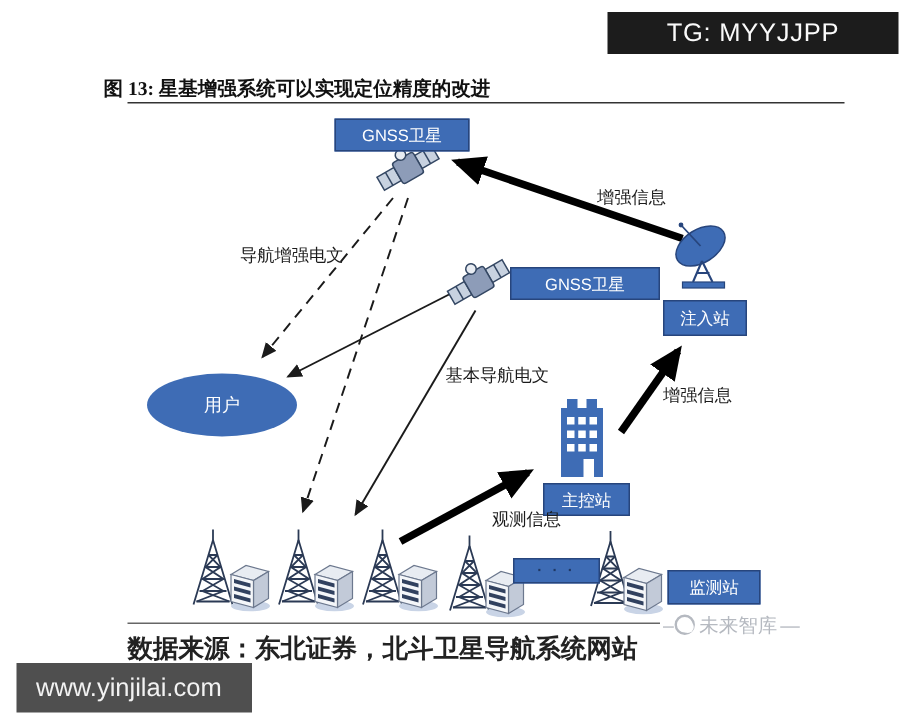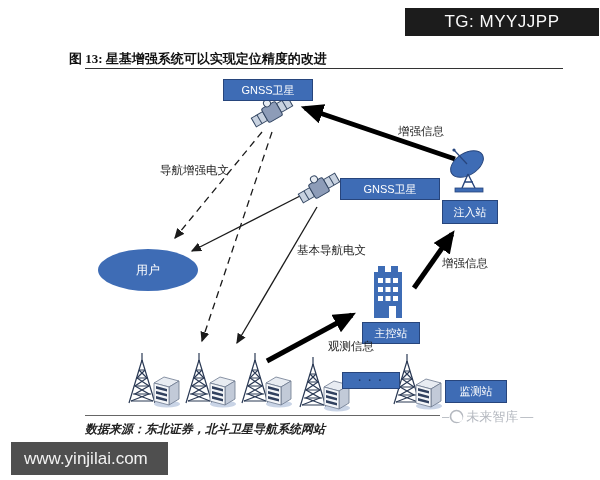--- a/index.html
+++ b/index.html
@@ -20,22 +20,22 @@
   }
 
   
   .fig-title{
     left:69px;top:50px;width:480px;font-family:"Liberation Serif", serif;
     font-weight:bold;font-size:13px;color:#111;
   }
   .title-rule{left:85px;top:68px;width:478px;height:0;border-top:1.6px solid #333;}
   .source-rule{left:85px;top:415px;width:362px;height:0;border-top:1.3px solid #666;}
   .fig-source{
-    left:85px;top:421px;font-family:"Liberation Serif", serif;font-style:italic;
-    font-weight:bold;font-size:12px;color:#222;
+    left:85px;top:421px;font-family:"Liberation Serif", serif;
+    font-weight:bold;font-size:17px;color:#222;
   }
   .watermark{
     left:440px;top:408px;height:17px;display:flex;align-items:center;gap:2px;
     color:#b5b9c0;font-size:13px;background:#fff;padding:0 2px;
   }
   .watermark .dash{letter-spacing:-2px;}
 
   
   .node-box{
     background:#3e6cb5;border:1px solid #27457c;color:#ffffff;box-sizing:border-box;

